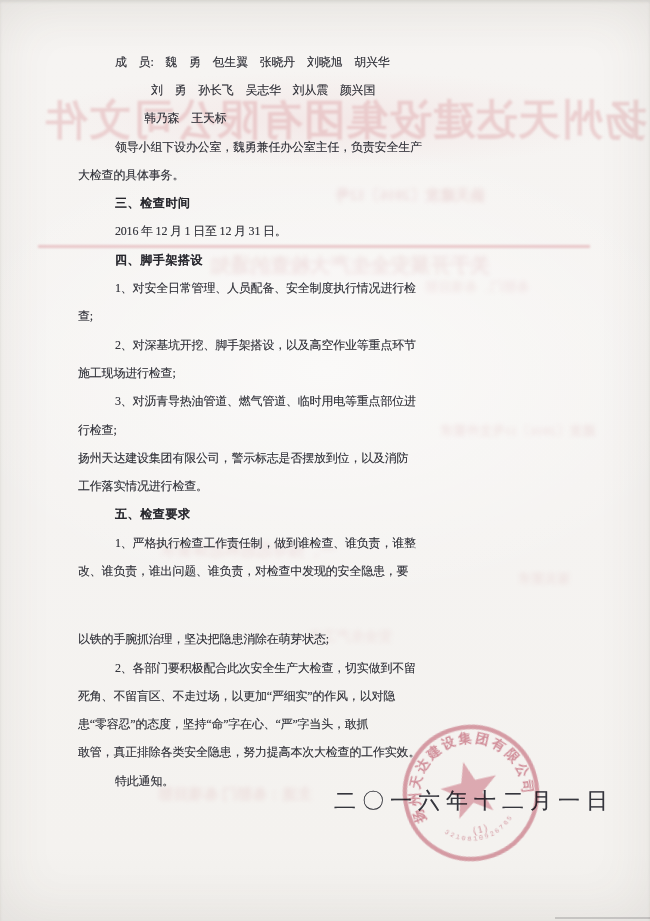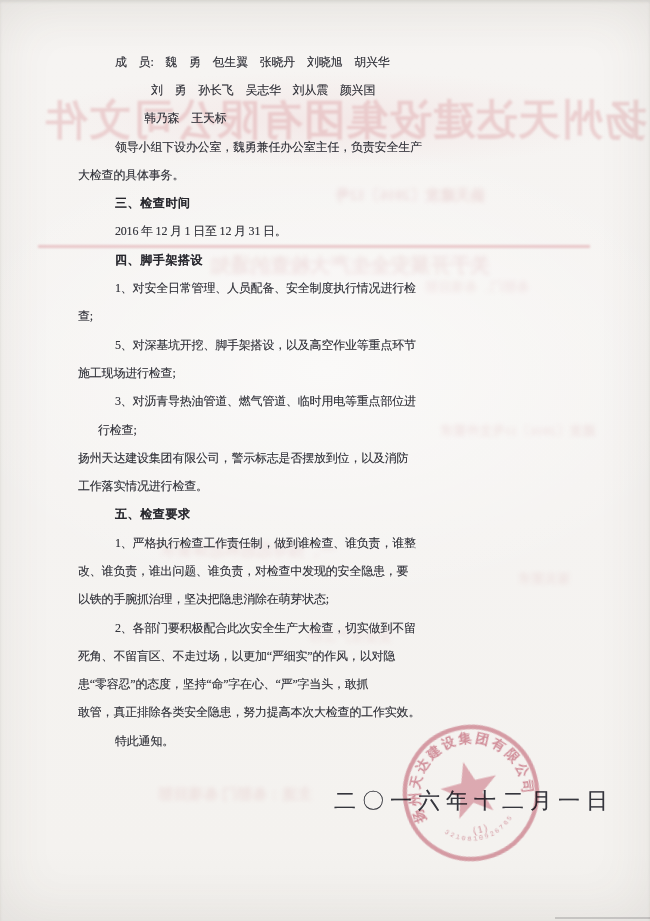--- a/index.html
+++ b/index.html
@@ -79,30 +79,30 @@
       <div class="line" style="padding-left: 37px;">成　员:　魏　勇　包生翼　张晓丹　刘晓旭　胡兴华</div>
       <div class="line" style="padding-left: 73px;">刘　勇　孙长飞　吴志华　刘从震　颜兴国</div>
       <div class="line" style="padding-left: 66px;">韩乃森　王天标</div>
       <div class="line" style="padding-left: 37px;">领导小组下设办公室，魏勇兼任办公室主任，负责安全生产</div>
       <div class="line" style="padding-left: 0px;">大检查的具体事务。</div>
       <div class="line bold" style="padding-left: 37px;">三、检查时间</div>
       <div class="line" style="padding-left: 37px;">2016 年 12 月 1 日至 12 月 31 日。</div>
       <div class="line bold" style="padding-left: 37px;">四、脚手架搭设</div>
       <div class="line" style="padding-left: 37px;">1、对安全日常管理、人员配备、安全制度执行情况进行检</div>
       <div class="line" style="padding-left: 0px;">查;</div>
-      <div class="line" style="padding-left: 37px;">5、对深基坑开挖、脚手架搭设，以及高空作业等重点环节</div>
+      <div class="line" style="padding-left: 37px;">2、对深基坑开挖、脚手架搭设，以及高空作业等重点环节</div>
       <div class="line" style="padding-left: 0px;">施工现场进行检查;</div>
       <div class="line" style="padding-left: 37px;">3、对沥青导热油管道、燃气管道、临时用电等重点部位进</div>
-      <div class="line" style="padding-left: 0px; margin-left: 20px;">行检查;</div>
+      <div class="line" style="padding-left: 0px;">行检查;</div>
       <div class="line" style="padding-left: 0px;">扬州天达建设集团有限公司，警示标志是否摆放到位，以及消防</div>
       <div class="line" style="padding-left: 0px;">工作落实情况进行检查。</div>
       <div class="line bold" style="padding-left: 37px;">五、检查要求</div>
       <div class="line" style="padding-left: 37px; text-align: right;">1、严格执行检查工作责任制，做到谁检查、谁负责，谁整</div>
       <div class="line" style="padding-left: 0px;">改、谁负责，谁出问题、谁负责，对检查中发现的安全隐患，要</div>
-      <div class="line" style="padding-left: 0px;">以铁的手腕抓治理，坚决把隐患消除在萌芽状态;</div>
+      <div class="line" style="padding-left: 0px; margin-top: 40px;">以铁的手腕抓治理，坚决把隐患消除在萌芽状态;</div>
       <div class="line" style="padding-left: 37px;">2、各部门要积极配合此次安全生产大检查，切实做到不留</div>
       <div class="line" style="padding-left: 0px;">死角、不留盲区、不走过场，以更加“严细实”的作风，以对隐</div>
       <div class="line" style="padding-left: 0px;">患“零容忍”的态度，坚持“命”字在心、“严”字当头，敢抓</div>
       <div class="line" style="padding-left: 0px;">敢管，真正排除各类安全隐患，努力提高本次大检查的工作实效。</div>
       <div class="line" style="padding-left: 37px;">特此通知。</div>
     </div>
 
   <div class="date-line">二〇一六年十二月一日</div>
 
   <svg class="seal" viewBox="0 0 150 150">

